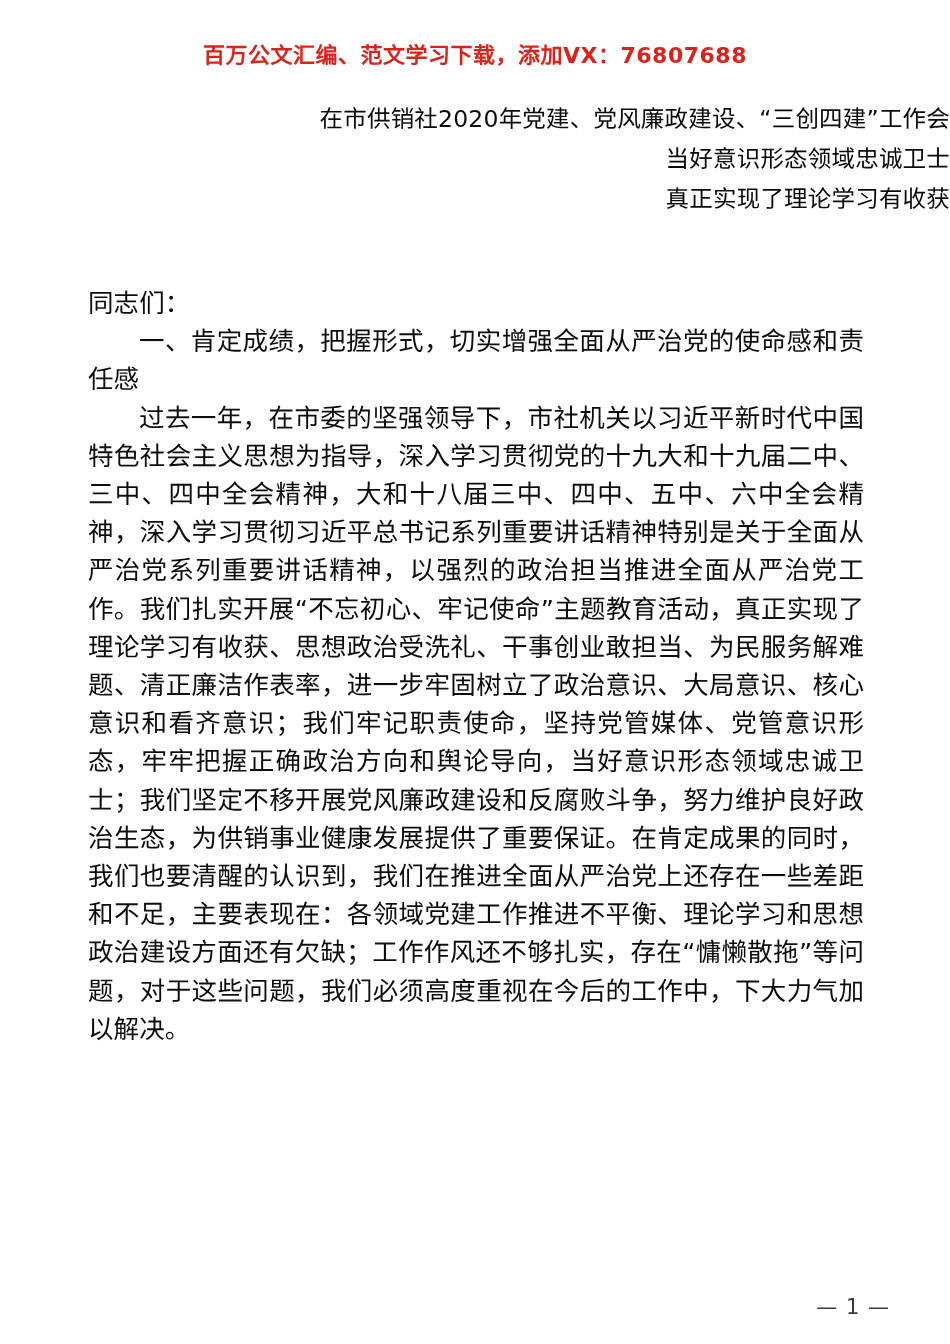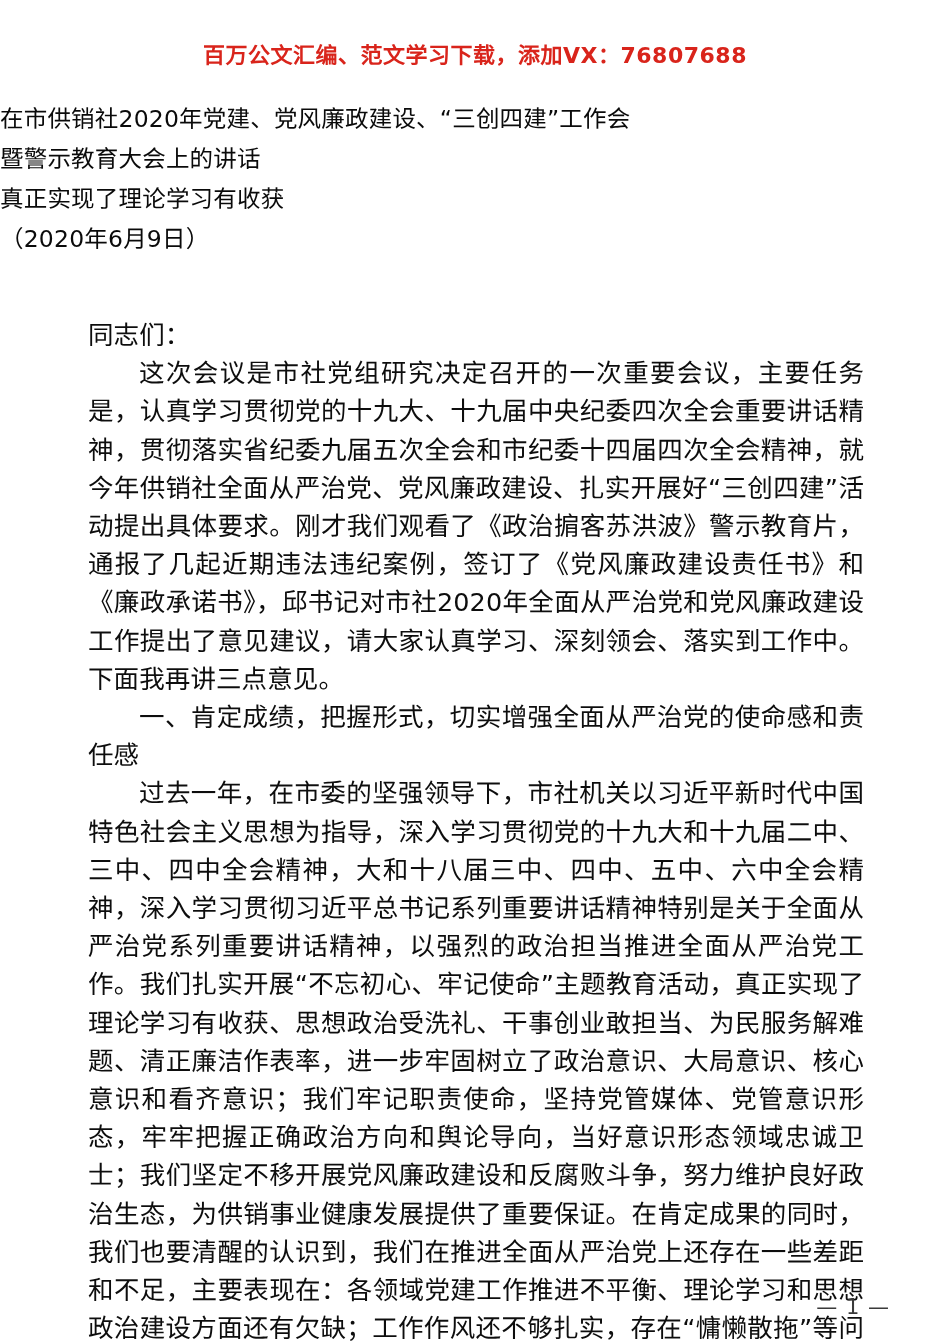--- a/index.html
+++ b/index.html
@@ -38,21 +38,21 @@
     line-height: 1.25;
     white-space: nowrap;
   }
 
   
   .title-block {
     position: absolute;
     top: 99px;
     left: 0;
     width: 950px;
-    text-align: left;
+    text-align: right;
   }
   .title-line {
     font-size: 23.5px;
     line-height: 40px;
     letter-spacing: 0.2px;
     white-space: nowrap;
     color: #0a0a0a;
   }
 
   
@@ -73,21 +73,20 @@
   }
   .para.indent {
     text-indent: 2em;
   }
   .para.heading {
     text-indent: 2em;
     font-weight: 400;
   }
   .para.noindent {
     text-indent: 0;
-    margin-top: 32px;
   }
 
   
   .footer {
     position: absolute;
     left: 0;
     top: 1295px;
     width: 950px;
     text-align: right;
     padding-right: 60px;
@@ -99,28 +98,26 @@
 </style>
 </head>
 <body style="background: rgb(255, 255, 255);">
 
 <div class="page">
 
   <div class="promo-header" style="color: rgb(217, 36, 27);">百万公文汇编、范文学习下载，添加VX：76807688</div>
 
   <div class="title-block">
     <div class="title-line">在市供销社2020年党建、党风廉政建设、“三创四建”工作会</div>
-    <div class="title-line">暨警示教育大会上的讲话</div>
+    <div class="title-line">当好意识形态领域忠诚卫士</div>
     <div class="title-line">真正实现了理论学习有收获</div>
-    <div class="title-line">（2020年6月9日）</div>
   </div>
 
   <div class="body-block">
     <p class="para noindent">同志们：</p>
-    <p class="para indent">这次会议是市社党组研究决定召开的一次重要会议，主要任务是，认真学习贯彻党的十九大、十九届中央纪委四次全会重要讲话精神，贯彻落实省纪委九届五次全会和市纪委十四届四次全会精神，就今年供销社全面从严治党、党风廉政建设、扎实开展好“三创四建”活动提出具体要求。刚才我们观看了《政治掮客苏洪波》警示教育片，通报了几起近期违法违纪案例，签订了《党风廉政建设责任书》和《廉政承诺书》，邱书记对市社2020年全面从严治党和党风廉政建设工作提出了意见建议，请大家认真学习、深刻领会、落实到工作中。下面我再讲三点意见。</p>
     <p class="para heading">一、肯定成绩，把握形式，切实增强全面从严治党的使命感和责任感</p>
     <p class="para indent">过去一年，在市委的坚强领导下，市社机关以习近平新时代中国特色社会主义思想为指导，深入学习贯彻党的十九大和十九届二中、三中、四中全会精神，大和十八届三中、四中、五中、六中全会精神，深入学习贯彻习近平总书记系列重要讲话精神特别是关于全面从严治党系列重要讲话精神，以强烈的政治担当推进全面从严治党工作。我们扎实开展“不忘初心、牢记使命”主题教育活动，真正实现了理论学习有收获、思想政治受洗礼、干事创业敢担当、为民服务解难题、清正廉洁作表率，进一步牢固树立了政治意识、大局意识、核心意识和看齐意识；我们牢记职责使命，坚持党管媒体、党管意识形态，牢牢把握正确政治方向和舆论导向，当好意识形态领域忠诚卫士；我们坚定不移开展党风廉政建设和反腐败斗争，努力维护良好政治生态，为供销事业健康发展提供了重要保证。在肯定成果的同时，我们也要清醒的认识到，我们在推进全面从严治党上还存在一些差距和不足，主要表现在：各领域党建工作推进不平衡、理论学习和思想政治建设方面还有欠缺；工作作风还不够扎实，存在“慵懒散拖”等问题，对于这些问题，我们必须高度重视在今后的工作中，下大力气加以解决。</p>
 
   </div>
 
   <div class="footer">— 1 —</div>
 
 </div>
 
 </body></html>

